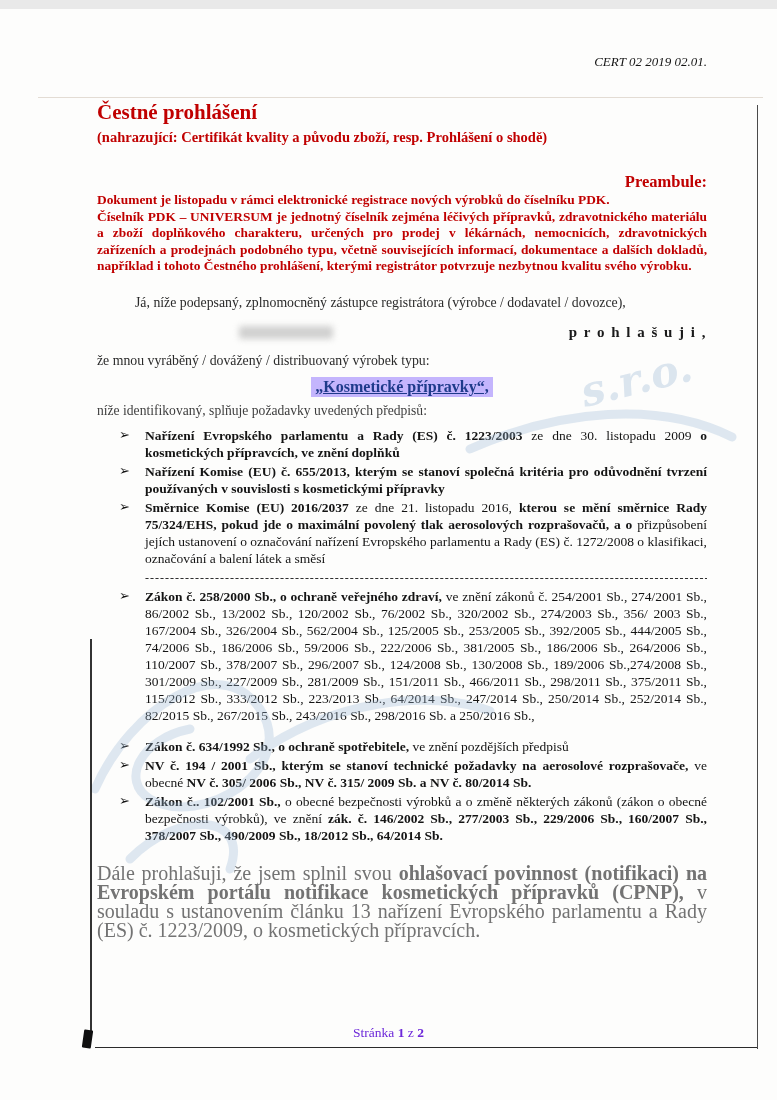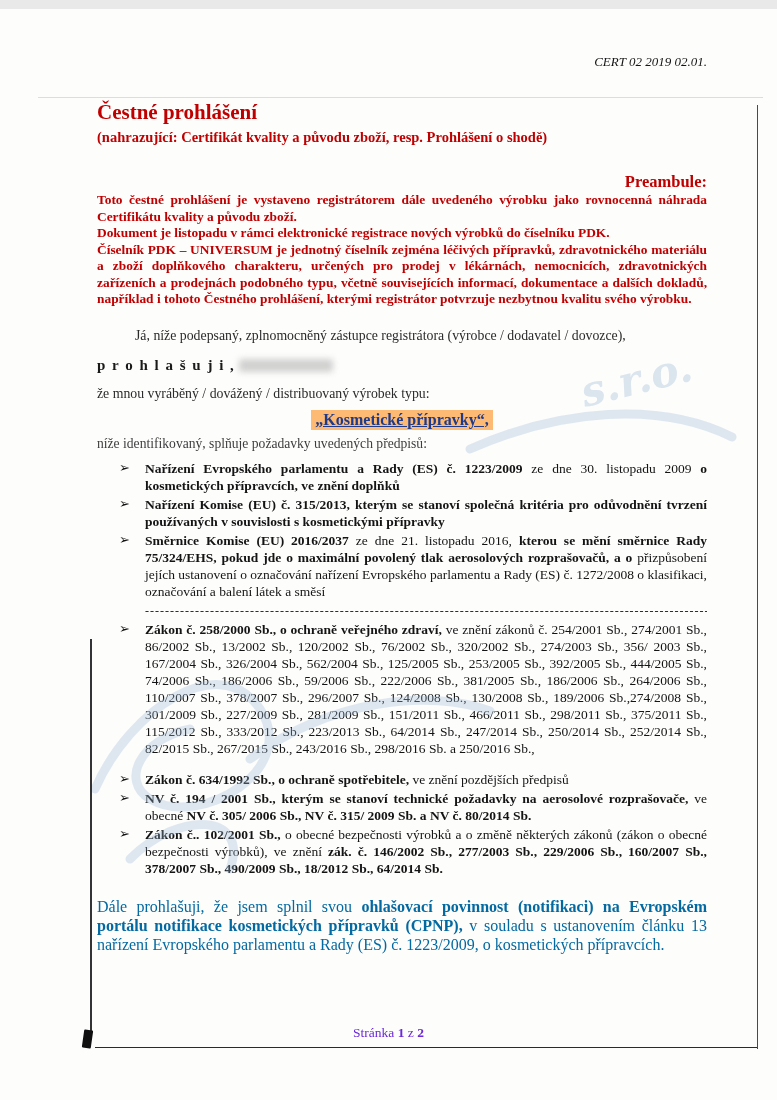--- a/index.html
+++ b/index.html
@@ -7,37 +7,37 @@
         overflow:hidden;font-family:"Liberation Serif","DejaVu Serif",serif;color:#1a1a1a;}
   .content{padding:0 70px 0 97px;position:relative;z-index:1;}
   .b{font-weight:700;}
   .doc-code{margin-top:45px;text-align:right;font-style:italic;font-size:13px;color:#151515;}
   .fold-line{position:absolute;left:38px;right:14px;top:88px;height:1px;background:#e3dcd4;z-index:0;}
   .title{margin:30px 0 0 0;text-align:left;font-size:21px;font-weight:700;color:#c00000;}
   .subtitle{margin-top:4px;text-align:left;font-size:14.5px;font-weight:700;color:#c00000;}
   .preamble-heading{margin-top:26px;font-size:16.5px;font-weight:700;color:#c00000;text-align:right;}
   .preamble p{margin:0;font-size:13.4px;line-height:16.5px;font-weight:700;color:#c00000;text-align:justify;}
   .intro{margin:20px 0 0 0;padding-left:38px;font-size:13.8px;color:#2a2a2a;}
-  .verb-row{position:relative;margin-top:12px;text-align:left;}
+  .verb-row{position:relative;margin-top:12px;text-align:right;}
   .verb{font-size:15px;font-weight:700;letter-spacing:1.5px;color:#1a1a1a;}
   .redaction{position:absolute;left:142px;top:3px;width:94px;height:13px;background:#b9b9b9;
              filter:blur(3px);opacity:.65;border-radius:2px;}
   .product-intro{margin:12px 0 0 0;font-size:13.8px;color:#2a2a2a;}
   .product-line{margin-top:8px;text-align:center;}
-  .product-highlight{display:inline-block;background:#fdba74;color:#1e3a8a;font-size:16px;font-weight:700;
+  .product-highlight{display:inline-block;background:#c4b5fd;color:#1e3a8a;font-size:16px;font-weight:700;
              text-decoration:underline;padding:1px 4px;}
   .compliance{margin:6px 0 0 0;font-size:13.6px;color:#3d3d3d;}
   .reg-list{margin-top:8px;}
   .reg-item{position:relative;padding-left:48px;margin-top:2px;font-size:13.5px;line-height:17px;
             color:#141414;text-align:justify;}
   .reg-item.gap{margin-top:14px;}
   .reg-marker{position:absolute;left:22px;top:-1px;font-size:13px;color:#111;}
   .reg-divider{padding-left:48px;margin:4px 0 2px 0;font-size:12px;letter-spacing:1px;color:#222;
             white-space:nowrap;overflow:hidden;}
-  .closing{margin:20px 0 0 0;font-size:16px;line-height:19px;color:#0369a1;text-align:justify;}
+  .closing{margin:20px 0 0 0;font-size:20px;line-height:19px;color:#737373;text-align:justify;}
   .footer-rule{position:absolute;left:95px;top:1038px;width:662px;border-top:1.5px solid #2a2a2a;z-index:1;}
   .footer{position:absolute;top:1016px;left:0;width:100%;text-align:center;font-size:13.5px;color:#6d28d9;z-index:1;}
   .watermark{position:absolute;left:0;top:0;z-index:3;pointer-events:none;opacity:.45;}
   .scan-line-right{position:absolute;left:757px;top:96px;width:1px;height:944px;background:#4a4a4a;z-index:4;}
   .scan-line-left{position:absolute;left:90px;top:630px;width:2px;height:400px;background:#333;z-index:4;}
   .scan-mark{position:absolute;left:83px;top:1021px;width:9px;height:18px;background:#101010;
              border-radius:1px;transform:rotate(8deg);z-index:4;}
 </style>
 </head>
 <body>
@@ -45,43 +45,42 @@
 <div class="page">
   <div class="fold-line"></div>
 
   <div class="content">
     <div class="doc-code">CERT 02 2019 02.01.</div>
     <h1 class="title">Čestné prohlášení</h1>
     <div class="subtitle">(nahrazující: Certifikát kvality a původu zboží, resp. Prohlášení o shodě)</div>
 
     <div class="preamble-heading">Preambule:</div>
     <div class="preamble">
-      <p>Toto čestné prohlášení je vystaveno registrátorem dále uvedeného výrobku jako rovnocenná náhrada Certifikátu kvality a původu zboží.</p>
       <p>Dokument je listopadu v rámci elektronické registrace nových výrobků do číselníku PDK.</p>
       <p>Číselník PDK – UNIVERSUM je jednotný číselník zejména léčivých přípravků, zdravotnického materiálu a zboží doplňkového charakteru, určených pro prodej v lékárnách, nemocnicích, zdravotnických zařízeních a prodejnách podobného typu, včetně souvisejících informací, dokumentace a dalších dokladů, například i tohoto Čestného prohlášení, kterými registrátor potvrzuje nezbytnou kvalitu svého výrobku.</p>
     </div>
 
     <p class="intro">Já, níže podepsaný, zplnomocněný zástupce registrátora (výrobce / dodavatel / dovozce),</p>
 
     <div class="verb-row">
       <span class="redaction"></span>
       <span class="verb">p r o h l a š u j i ,</span>
     </div>
 
     <p class="product-intro">že mnou vyráběný / dovážený / distribuovaný výrobek typu:</p>
 
     <div class="product-line">
       <span class="product-highlight">„Kosmetické přípravky“,</span>
     </div>
 
     <p class="compliance">níže identifikovaný, splňuje požadavky uvedených předpisů:</p>
 
     <div class="reg-list">
-        <div class="reg-item"><span class="reg-marker">➢</span><span class="reg-text"><span class="b">Nařízení Evropského parlamentu a Rady (ES) č. 1223/2009</span><span> ze dne 30. listopadu 2009 </span><span class="b">o kosmetických přípravcích, ve znění doplňků</span></span></div>
-        <div class="reg-item"><span class="reg-marker">➢</span><span class="reg-text"><span class="b">Nařízení Komise (EU) č. 315/2013, kterým se stanoví společná kritéria pro odůvodnění tvrzení používaných v souvislosti s kosmetickými přípravky</span></span></div>
+        <div class="reg-item"><span class="reg-marker">➢</span><span class="reg-text"><span class="b">Nařízení Evropského parlamentu a Rady (ES) č. 1223/2003</span><span> ze dne 30. listopadu 2009 </span><span class="b">o kosmetických přípravcích, ve znění doplňků</span></span></div>
+        <div class="reg-item"><span class="reg-marker">➢</span><span class="reg-text"><span class="b">Nařízení Komise (EU) č. 655/2013, kterým se stanoví společná kritéria pro odůvodnění tvrzení používaných v souvislosti s kosmetickými přípravky</span></span></div>
         <div class="reg-item"><span class="reg-marker">➢</span><span class="reg-text"><span class="b">Směrnice Komise (EU) 2016/2037</span><span> ze dne 21. listopadu 2016, </span><span class="b">kterou se mění směrnice Rady 75/324/EHS, pokud jde o maximální povolený tlak aerosolových rozprašovačů, a o</span><span> přizpůsobení jejích ustanovení o označování nařízení Evropského parlamentu a Rady (ES) č. 1272/2008 o klasifikaci, označování a balení látek a směsí</span></span></div>
         <div class="reg-divider">--------------------------------------------------------------------------------------------------------------------------------------------</div>
         <div class="reg-item"><span class="reg-marker">➢</span><span class="reg-text"><span class="b">Zákon č. 258/2000 Sb., o ochraně veřejného zdraví,</span><span> ve znění zákonů č. 254/2001 Sb., 274/2001 Sb., 86/2002 Sb., 13/2002 Sb., 120/2002 Sb., 76/2002 Sb., 320/2002 Sb., 274/2003 Sb., 356/ 2003 Sb., 167/2004 Sb., 326/2004 Sb., 562/2004 Sb., 125/2005 Sb., 253/2005 Sb., 392/2005 Sb., 444/2005 Sb., 74/2006 Sb., 186/2006 Sb., 59/2006 Sb., 222/2006 Sb., 381/2005 Sb., 186/2006 Sb., 264/2006 Sb., 110/2007 Sb., 378/2007 Sb., 296/2007 Sb., 124/2008 Sb., 130/2008 Sb., 189/2006 Sb.,274/2008 Sb., 301/2009 Sb., 227/2009 Sb., 281/2009 Sb., 151/2011 Sb., 466/2011 Sb., 298/2011 Sb., 375/2011 Sb., 115/2012 Sb., 333/2012 Sb., 223/2013 Sb., 64/2014 Sb., 247/2014 Sb., 250/2014 Sb., 252/2014 Sb., 82/2015 Sb., 267/2015 Sb., 243/2016 Sb., 298/2016 Sb. a 250/2016 Sb.,</span></span></div>
         <div class="reg-item gap"><span class="reg-marker">➢</span><span class="reg-text"><span class="b">Zákon č. 634/1992 Sb., o ochraně spotřebitele,</span><span> ve znění pozdějších předpisů</span></span></div>
         <div class="reg-item"><span class="reg-marker">➢</span><span class="reg-text"><span class="b">NV č. 194 / 2001 Sb., kterým se stanoví technické požadavky na aerosolové rozprašovače,</span><span> ve obecné </span><span class="b">NV č. 305/ 2006 Sb., NV č. 315/ 2009 Sb. a NV č. 80/2014 Sb.</span></span></div>
         <div class="reg-item"><span class="reg-marker">➢</span><span class="reg-text"><span class="b">Zákon č.. 102/2001 Sb.,</span><span> o obecné bezpečnosti výrobků a o změně některých zákonů (zákon o obecné bezpečnosti výrobků), ve znění </span><span class="b">zák. č. 146/2002 Sb., 277/2003 Sb., 229/2006 Sb., 160/2007 Sb., 378/2007 Sb., 490/2009 Sb., 18/2012 Sb., 64/2014 Sb.</span></span></div>
       </div>
 
     <p class="closing"><span>Dále prohlašuji, že jsem splnil svou </span><span class="b">ohlašovací povinnost (notifikaci) na Evropském portálu notifikace kosmetických přípravků (CPNP),</span><span> v souladu s ustanovením článku 13 nařízení Evropského parlamentu a Rady (ES) č. 1223/2009, o kosmetických přípravcích.</span></p>
   </div>

